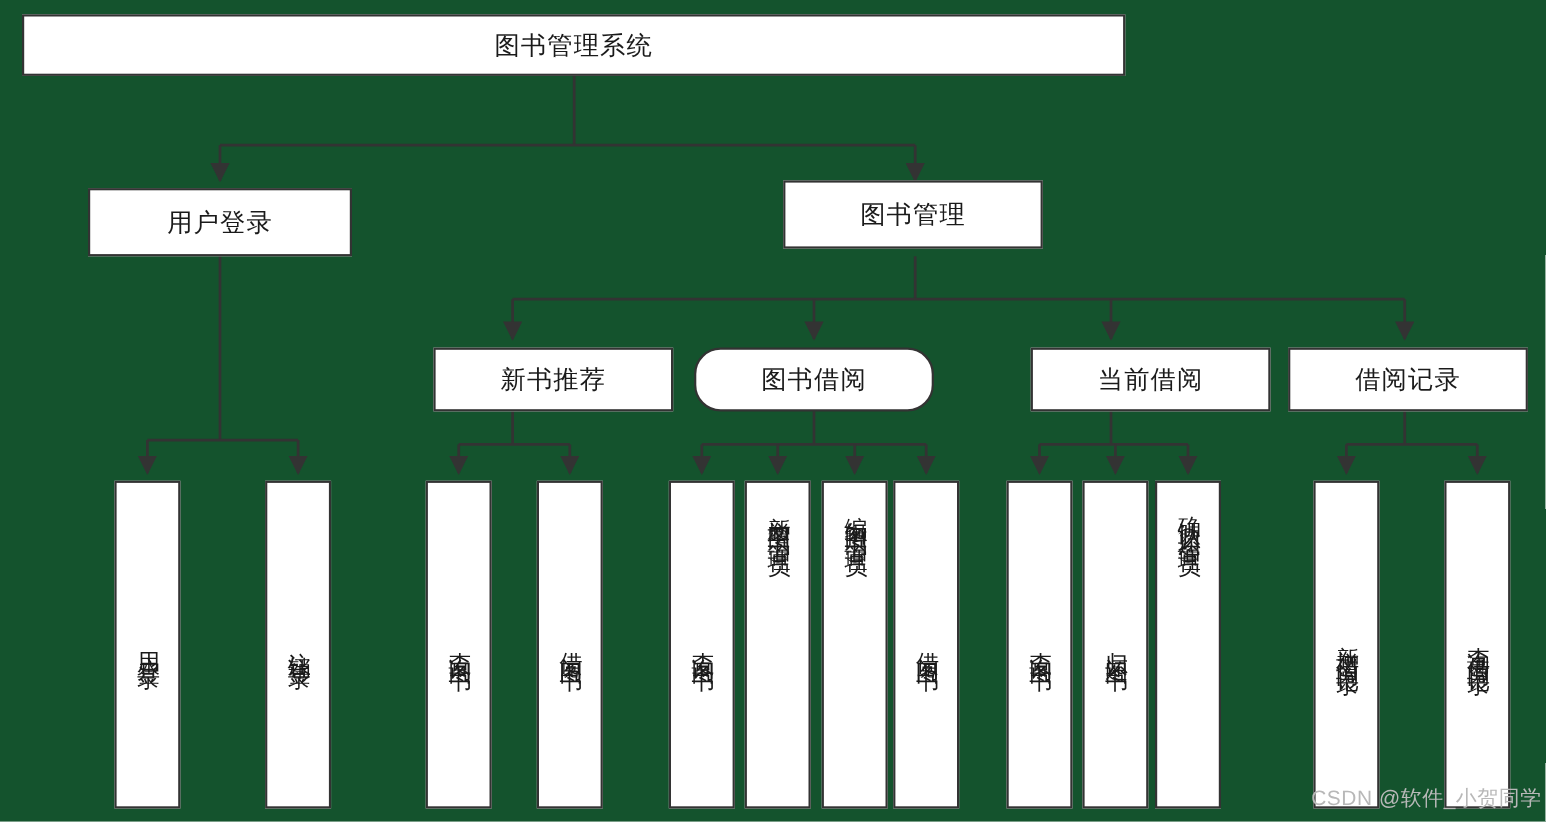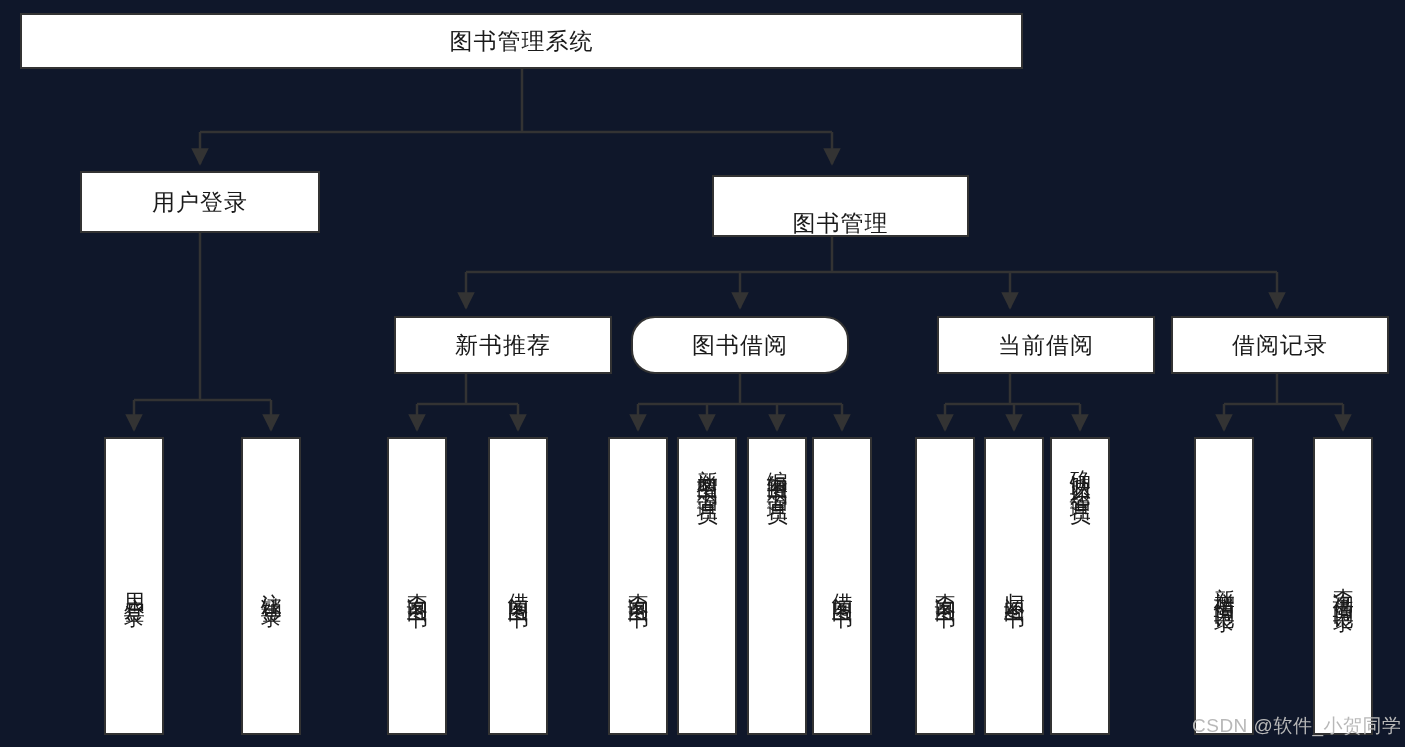--- a/index.html
+++ b/index.html
@@ -7,21 +7,21 @@
     padding: 0;
     background: #ffffff;
   }
   body {
     font-family: "Liberation Sans", "DejaVu Sans", sans-serif;
   }
   #canvas {
     position: relative;
     width: 1405px;
     height: 747px;
-    background: #0f172a;
+    background: #14532d;
     overflow: hidden;
   }
   #wires {
     position: absolute;
     left: 0;
     top: 0;
     width: 1405px;
     height: 747px;
     pointer-events: none;
   }
@@ -123,21 +123,21 @@
     </g>
   </svg>
 
   <div class="node h" style="left:20px; top:13px; width:1003px; height:56px;">
     <span class="txt">图书管理系统</span>
   </div>
 
   <div class="node h" style="left:80px; top:171px; width:240px; height:62px;">
     <span class="txt">用户登录</span>
   </div>
-  <div class="node h" style="left:712px; top:175px; width:257px; height:62px;align-items:flex-end;">
+  <div class="node h" style="left:712px; top:164px; width:236px; height:62px;">
     <span class="txt">图书管理</span>
   </div>
 
   <div class="node h" style="left:362px; top:316px; width:218px; height:58px;margin-left:32px;">
     <span class="txt">新书推荐</span>
   </div>
   <div class="node h" style="left:631px; top:316px; width:218px; height:58px;border-radius:24px;">
     <span class="txt">图书借阅</span>
   </div>
   <div class="node h" style="left:901px; top:316px; width:218px; height:58px;margin-left:36px;">

